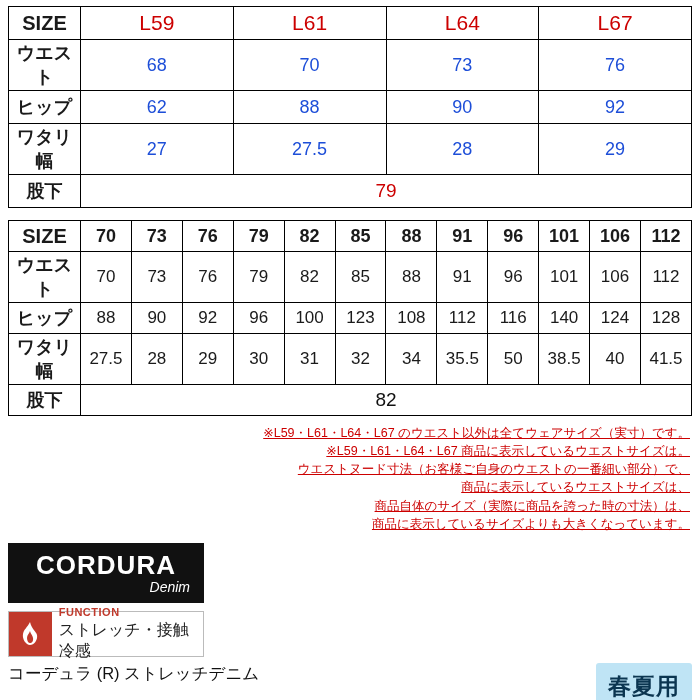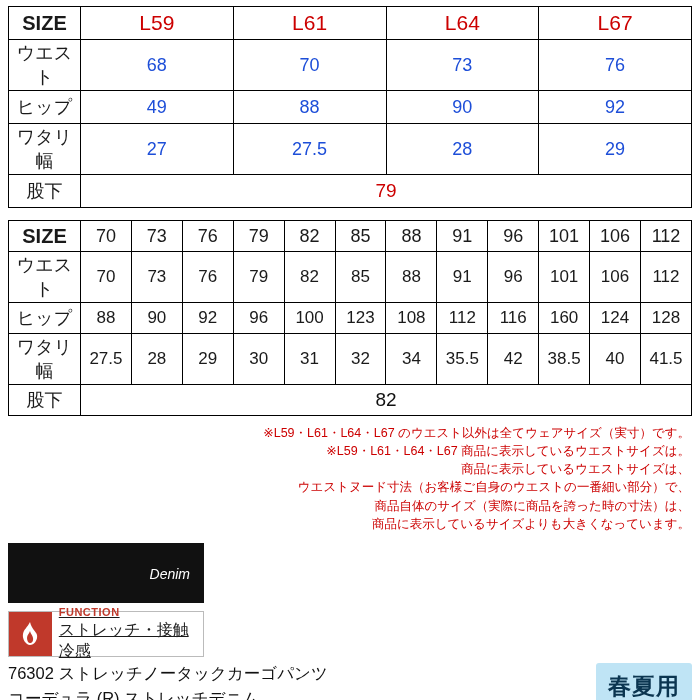--- a/index.html
+++ b/index.html
@@ -11,53 +11,54 @@
     overflow:hidden;
   }
   .page{position:relative;width:700px;height:500px;box-sizing:border-box;padding:6px 8px 0 8px;}
 
   table{border-collapse:collapse;width:684px;table-layout:fixed;}
   table.t1 td,table.t1 th{border:1px solid #000;height:30px;text-align:center;vertical-align:middle;}
   table.t2 td,table.t2 th{border:1px solid #000;height:28px;text-align:center;vertical-align:middle;}
 
   .hdr-size{font-weight:bold;font-size:20px;letter-spacing:0px;}
   .hdr-ladies{font-weight:normal;font-size:21px;color:#cc0000;}
-  .rowlabel{font-weight:normal;font-size:18px;text-align:center;}
+  .rowlabel{font-weight:bold;font-size:18px;text-align:center;}
   .val-red{color:#1d4ed8;font-size:18px;}
   .val-blk{font-size:17px;}
   .t1 .inseam{font-size:19px;color:#cc0000;}
   .t2 .inseam{font-size:19px;color:#111;}
 
   .t1 col.lbl{width:72px;}
   .t2 col.lbl{width:72px;}
 
   .gap{height:12px;}
 
   .notes{
     margin-top:8px;
     text-align:right;
     color:#cc0000;
     font-size:12.5px;
     line-height:1.45;
     padding-right:2px;
+    text-decoration:underline;
   }
 
   .lower{position:relative;margin-top:10px;height:210px;}
   .brandbox{position:absolute;left:0;top:0;width:198px;}
   .cordura{
     background:#111;color:#fff;width:196px;height:60px;
     display:flex;flex-direction:column;justify-content:center;align-items:center;
     position:relative;
   }
   .cordura .main{font-weight:bold;font-size:26px;letter-spacing:1px;line-height:1;}
   .cordura .sub{font-style:italic;font-size:14px;align-self:flex-end;margin-right:14px;margin-top:2px;line-height:1;}
   .funcbox{margin-top:8px;width:196px;height:46px;border:1px solid #bbb;display:flex;align-items:center;box-sizing:border-box;}
   .funcicon{width:48px;height:44px;background:#c0392b;display:flex;align-items:center;justify-content:center;}
   .funcicon svg{display:block;}
-  .functxt{padding-left:7px;text-decoration:underline;}
+  .functxt{padding-left:7px;}
   .functxt .f1{color:#c0392b;font-weight:bold;font-size:11px;letter-spacing:.5px;}
   .functxt .f2{color:#222;font-size:16px;margin-top:2px;}
 
   .desc{position:absolute;left:0;top:118px;width:600px;font-size:16.5px;line-height:1.55;color:#111;}
 
   .season{
     position:absolute;right:0;top:120px;
     background:#bfe4f5;color:#0b3550;
     font-weight:bold;font-size:23px;
     padding:8px 12px;border-radius:3px;letter-spacing:1px;
@@ -86,21 +87,21 @@
       </tr>
       <tr>
         <td class="rowlabel">ウエスト</td>
         <td class="val-red">68</td>
         <td class="val-red">70</td>
         <td class="val-red">73</td>
         <td class="val-red">76</td>
       </tr>
       <tr>
         <td class="rowlabel">ヒップ</td>
-        <td class="val-red">49</td>
+        <td class="val-red">62</td>
         <td class="val-red">88</td>
         <td class="val-red">90</td>
         <td class="val-red">92</td>
       </tr>
       <tr>
         <td class="rowlabel">ワタリ幅</td>
         <td class="val-red">27</td>
         <td class="val-red">27.5</td>
         <td class="val-red">28</td>
         <td class="val-red">29</td>
@@ -165,77 +166,77 @@
         <td class="rowlabel">ヒップ</td>
         <td class="val-blk">88</td>
         <td class="val-blk">90</td>
         <td class="val-blk">92</td>
         <td class="val-blk">96</td>
         <td class="val-blk">100</td>
         <td class="val-blk">123</td>
         <td class="val-blk">108</td>
         <td class="val-blk">112</td>
         <td class="val-blk">116</td>
-        <td class="val-blk">160</td>
+        <td class="val-blk">140</td>
         <td class="val-blk">124</td>
         <td class="val-blk">128</td>
       </tr>
       <tr>
         <td class="rowlabel">ワタリ幅</td>
         <td class="val-blk">27.5</td>
         <td class="val-blk">28</td>
         <td class="val-blk">29</td>
         <td class="val-blk">30</td>
         <td class="val-blk">31</td>
         <td class="val-blk">32</td>
         <td class="val-blk">34</td>
         <td class="val-blk">35.5</td>
-        <td class="val-blk">42</td>
+        <td class="val-blk">50</td>
         <td class="val-blk">38.5</td>
         <td class="val-blk">40</td>
         <td class="val-blk">41.5</td>
       </tr>
       <tr>
         <td class="rowlabel">股下</td>
         <td class="inseam" colspan="12">82</td>
       </tr>
     </tbody>
   </table>
 
   <div class="notes">
     <div>※L59・L61・L64・L67 のウエスト以外は全てウェアサイズ（実寸）です。</div>
     <div>※L59・L61・L64・L67 商品に表示しているウエストサイズは。</div>
+    <div>ウエストヌード寸法（お客様ご自身のウエストの一番細い部分）で、</div>
     <div>商品に表示しているウエストサイズは、</div>
-    <div>ウエストヌード寸法（お客様ご自身のウエストの一番細い部分）で、</div>
     <div>商品自体のサイズ（実際に商品を誇った時の寸法）は、</div>
     <div>商品に表示しているサイズよりも大きくなっています。</div>
   </div>
 
   <div class="lower">
 
     <div class="brandbox">
       <div class="cordura">
+        <div class="main">CORDURA</div>
         <div class="sub">Denim</div>
       </div>
       <div class="funcbox">
         <div class="funcicon">
           <svg width="30" height="30" viewBox="0 0 30 30" aria-hidden="true">
             <path d="M15 3 C12 9 9 10 8 15 C7 20 11 26 15 26 C19 26 23 21 22 16 C21 12 17 11 15 3 Z" fill="#ffffff"></path>
             <path d="M15 12 C14 15 12 16 12 19 C12 22 13.5 24 15 24 C17 24 18.5 22 18 19 C17.6 16 16 15.5 15 12 Z" fill="#c0392b"></path>
           </svg>
         </div>
         <div class="functxt">
           <div class="f1">FUNCTION</div>
           <div class="f2">ストレッチ・接触冷感</div>
         </div>
       </div>
     </div>
 
     <div class="desc">
-      <div>76302 ストレッチノータックカーゴパンツ</div>
       <div>コーデュラ (R) ストレッチデニム</div>
 
     </div>
 
     <div class="season">春夏用</div>
 
   </div>
 
 </div>
 

